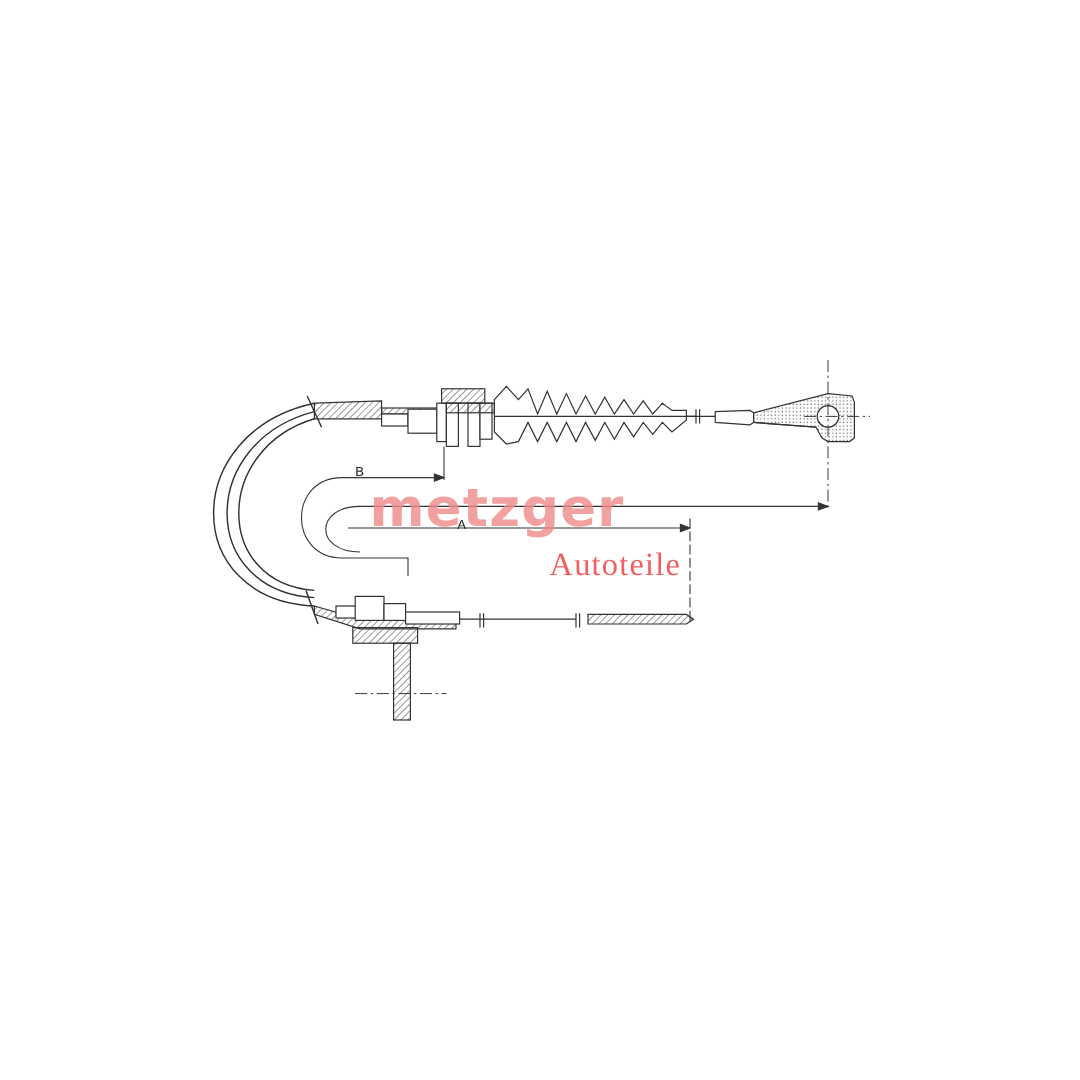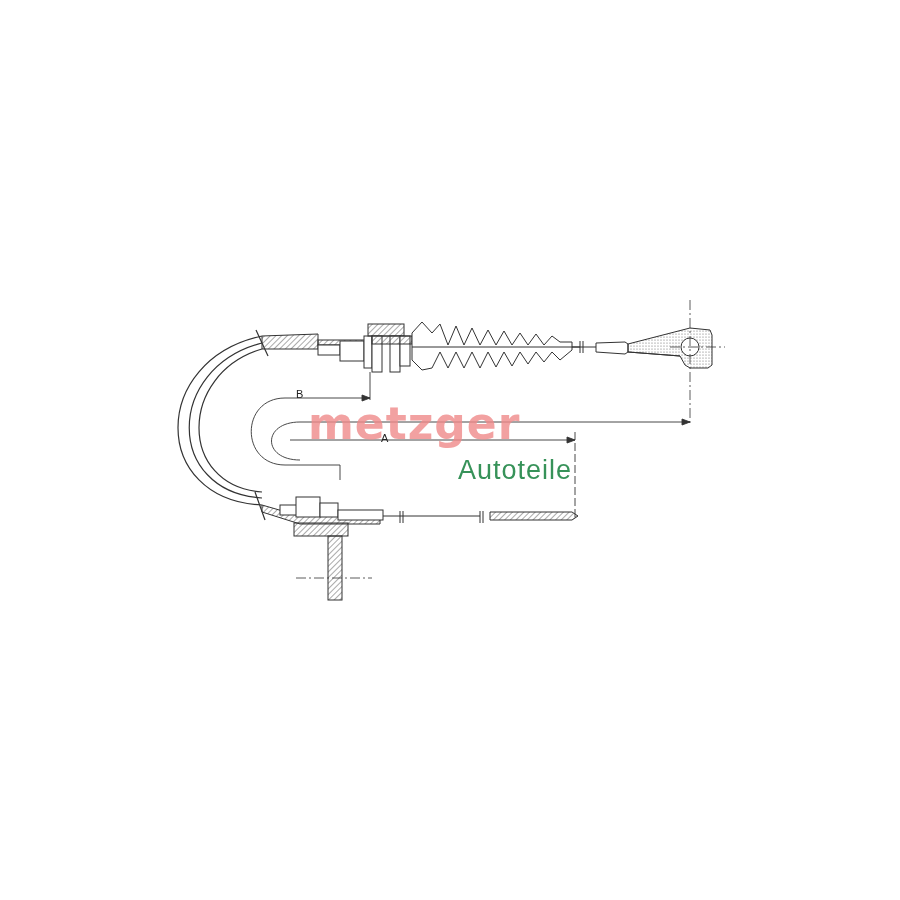--- a/index.html
+++ b/index.html
@@ -1,19 +1,19 @@
 <!DOCTYPE html>
 <html><head>
   <meta charset="utf-8">
   <style>
     html, body { margin: 0; padding: 0; background: #ffffff; }
     body { width: 900px; height: 900px; position: relative; overflow: hidden; font-family: "Liberation Sans", sans-serif; }
     #drawing { position: absolute; left: 0; top: 0; width: 900px; height: 900px; }
     .wm-brand { position: absolute; left: 308px; top: 402px; font-family: "DejaVu Sans", sans-serif; font-weight: bold; font-size: 44px; letter-spacing: 1px; color: #f08a8a; opacity: 0.8; line-height: 1; text-align: right; }
-    .wm-sub { position: absolute; left: 458px; top: 457px; font-family: Liberation Sans, sans-serif; font-size: 27px; color: #15803d; opacity: 0.85; line-height: 1; letter-spacing: 1px; }
+    .wm-sub { position: absolute; left: 458px; top: 457px; font-family: Liberation Serif, serif; font-size: 27px; color: #ef4444; opacity: 0.85; line-height: 1; letter-spacing: 1px; }
     .dim-label { position: absolute; font-family: "Liberation Sans", sans-serif; font-size: 11px; color: #222; line-height: 1; }
   </style>
 </head>
 <body>
 
 <svg id="drawing" viewBox="0 0 900 900" xmlns="http://www.w3.org/2000/svg">
   <defs>
     <pattern id="hatch" width="4" height="4" patternUnits="userSpaceOnUse" patternTransform="rotate(45)">
       <line x1="0" y1="0" x2="0" y2="4" stroke="#555" stroke-width="1"></line>
     </pattern>

